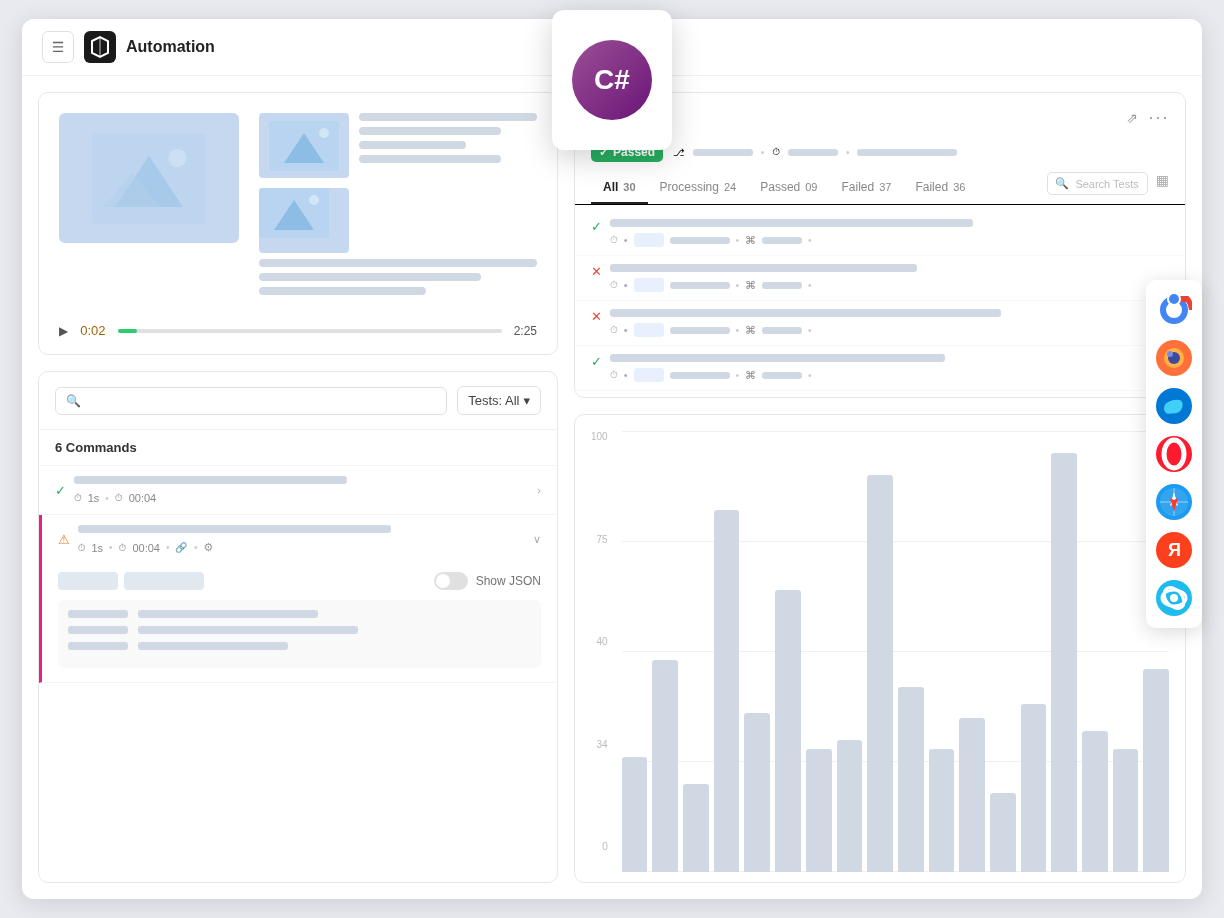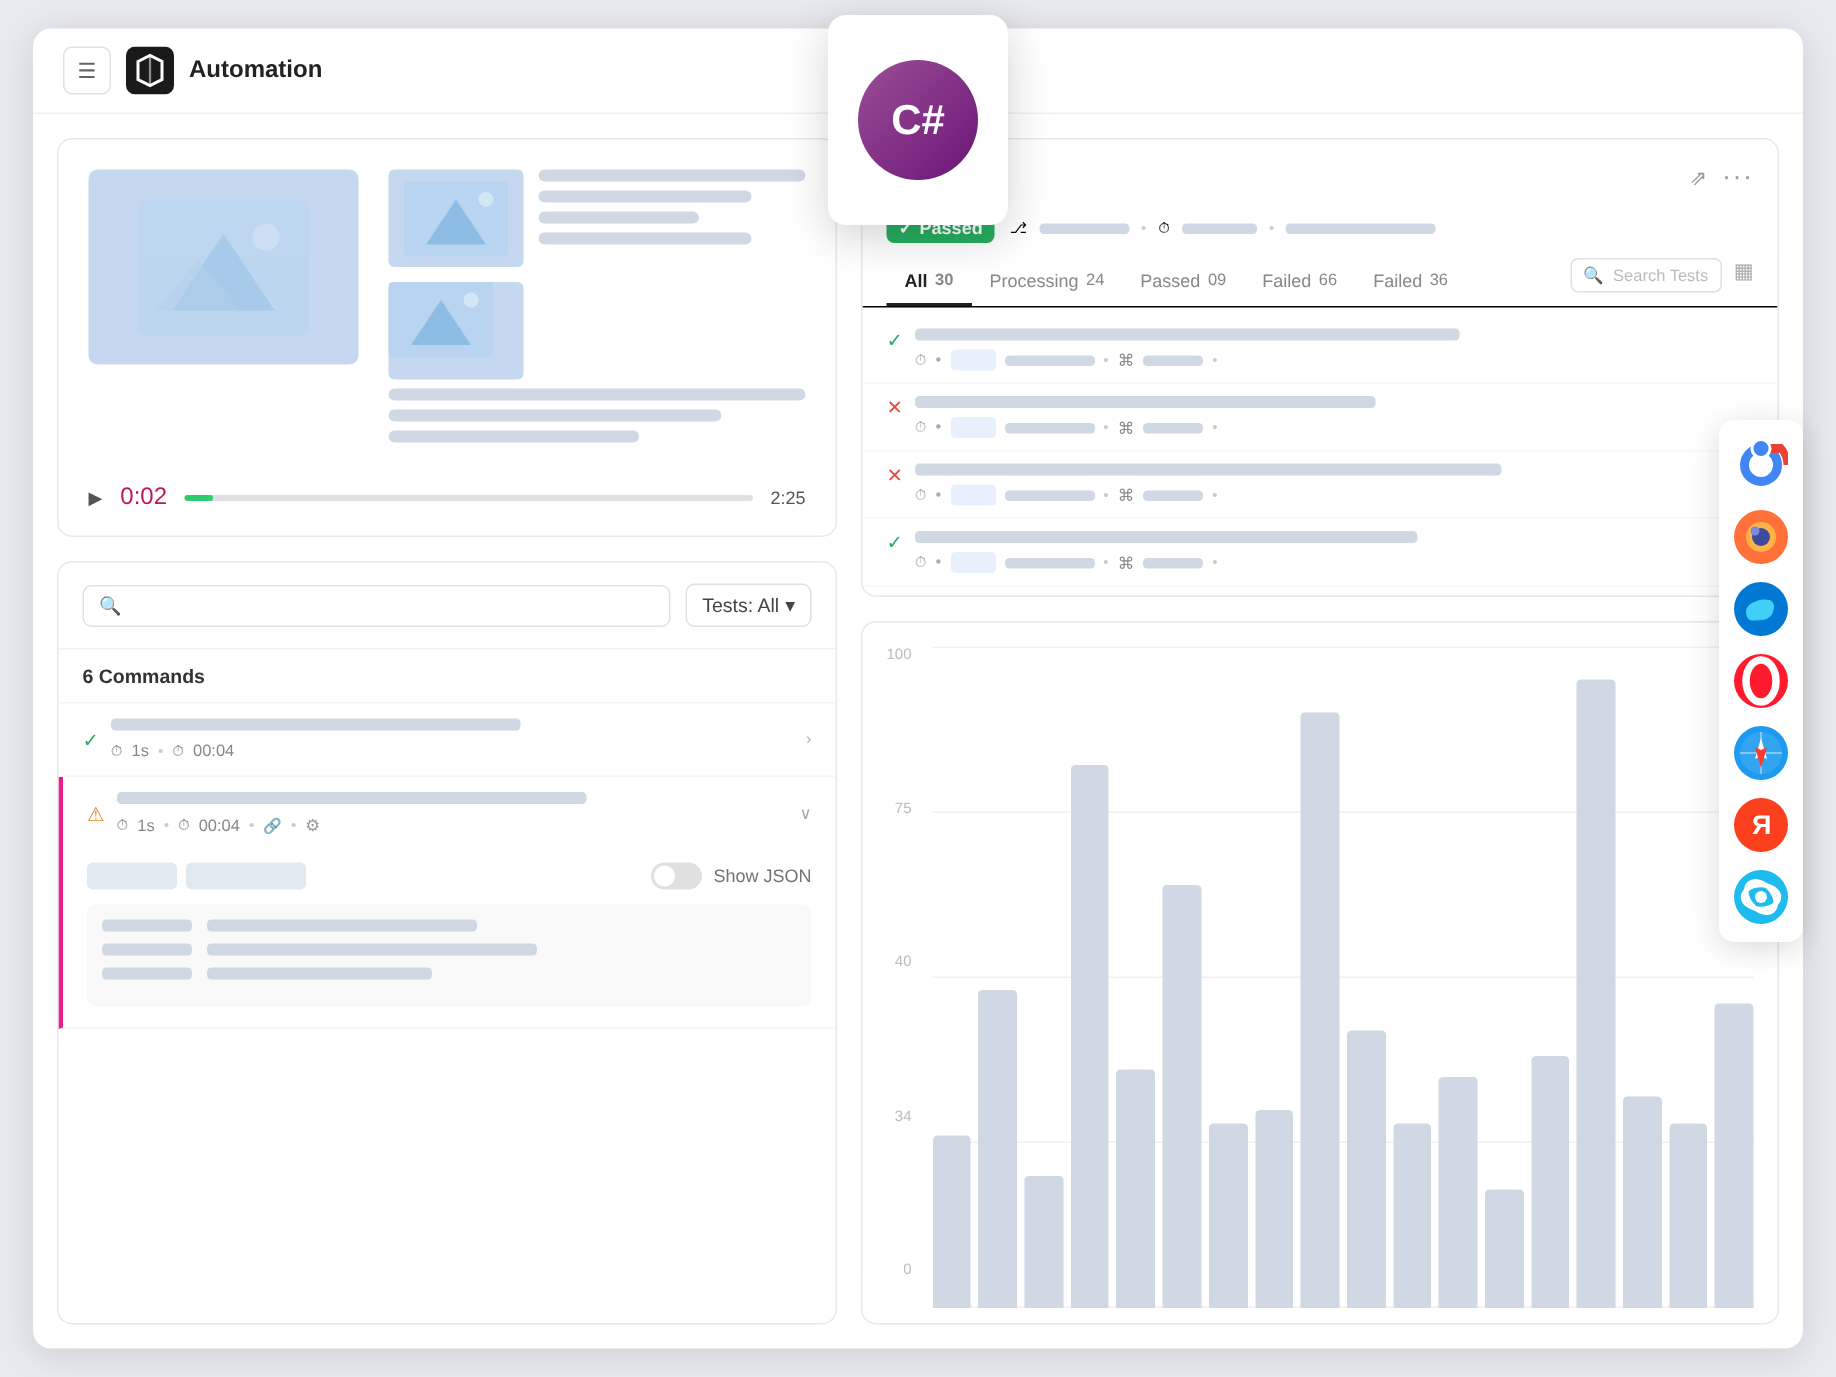--- a/index.html
+++ b/index.html
@@ -157,22 +157,22 @@
       padding: 8px 20px 16px;
       display: flex;
       align-items: center;
       gap: 12px;
     }
     .play-icon-small {
       color: #555;
       font-size: 12px;
     }
     .time-current {
-      font-size: 16px;
-      color: #be185d;
+      font-size: 13px;
+      color: #a16207;
     }
     .progress-bar-container {
       flex: 1;
       height: 4px;
       background: #e0e0e0;
       border-radius: 2px;
     }
     .progress-bar-fill {
       height: 100%;
       background: #2ecc71;
@@ -782,21 +782,21 @@
             <div class="test-tab">
               <span>Processing</span>
               <span class="tab-count">24</span>
             </div>
             <div class="test-tab">
               <span>Passed</span>
               <span class="tab-count">09</span>
             </div>
             <div class="test-tab">
               <span>Failed</span>
-              <span class="tab-count">66</span>
+              <span class="tab-count">37</span>
             </div>
             <div class="test-tab">
               <span>Failed</span>
               <span class="tab-count">36</span>
             </div>
             <div class="test-search">
               <span>🔍</span>
               <span>Search Tests</span>
             </div>
             <span style="margin-left:8px;font-size:14px;color:#aaa;cursor:pointer">▦</span>

